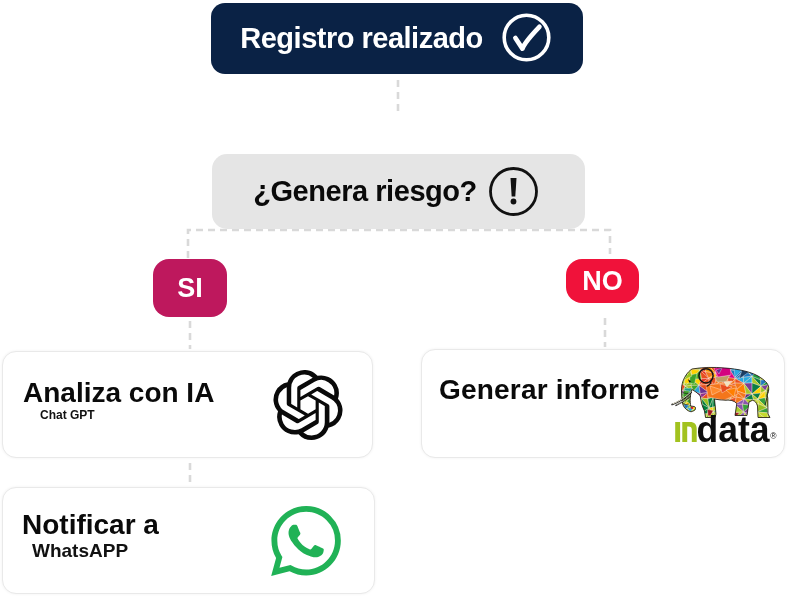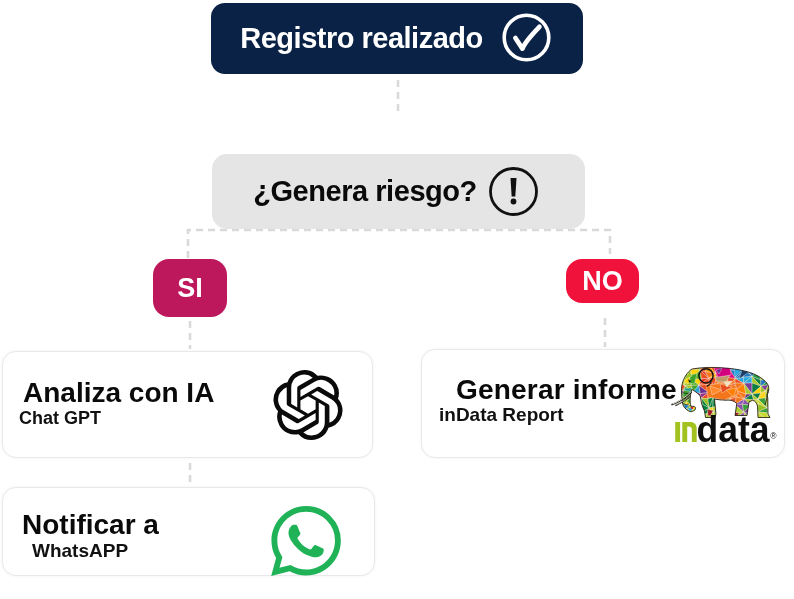--- a/index.html
+++ b/index.html
@@ -6,21 +6,21 @@
 body{width:794px;height:599px;position:relative;font-family:"Liberation Sans",sans-serif;background:#ffffff;overflow:hidden;}
 .abs{position:absolute;box-sizing:border-box;}
 #b1{left:211px;top:3px;width:372px;height:71px;background:#0a2245;border-radius:14px;display:flex;align-items:center;justify-content:center;gap:22px;}
 #b1 .t{color:#fff;font-weight:bold;font-size:29px;letter-spacing:-0.5px;}
 #b2{left:212px;top:118px;width:373px;height:75px;background:#e5e5e5;border-radius:15px;display:flex;align-items:center;justify-content:center;gap:18px;margin-top:36px;}
 #b2 .t{color:#0a0a0a;font-weight:bold;font-size:29px;letter-spacing:-0.45px;}
 #si{left:153px;top:259px;width:74px;height:58px;background:#be185d;border-radius:16px;display:flex;align-items:center;justify-content:center;color:#fff;font-weight:bold;font-size:27px;}
 #no{left:566px;top:259px;width:73px;height:44px;background:#f0123a;border-radius:16px;display:flex;align-items:center;justify-content:center;color:#fff;font-weight:bold;font-size:27px;}
 .card{background:#fff;border:1px solid #e9e9e9;border-radius:14px;box-shadow:0 0 3px rgba(0,0,0,0.06);}
 #c1{left:2px;top:351px;width:371px;height:107px;}
-#c2{left:2px;top:487px;width:373px;height:89px;}
+#c2{left:2px;top:487px;width:373px;height:107px;}
 #c3{left:421px;top:349px;width:364px;height:109px;}
 .title{font-weight:bold;color:#0a0a0a;font-size:28px;line-height:1;}
 .sub{font-weight:bold;color:#111;font-size:18px;line-height:1;}
 </style>
 </head>
 <body>
 <svg class="abs" style="left:0;top:0" width="794" height="599" viewBox="0 0 794 599" fill="none">
   <g stroke="#d9d9d9" stroke-width="2.6" stroke-dasharray="7 5">
     <line x1="398" y1="80" x2="398" y2="112"></line>
     <line x1="398" y1="196" x2="398" y2="229"></line>
@@ -46,37 +46,36 @@
     <path d="M21.5 11 L27.5 11 L26.3 29.5 L22.7 29.5 Z" fill="#111"></path>
     <circle cx="24.5" cy="34.5" r="2.9" fill="#111"></circle>
   </svg>
 </div>
 
 <div id="si" class="abs">SI</div>
 <div id="no" class="abs">NO</div>
 
 <div id="c1" class="abs card">
   <div class="abs title" style="left:20px;top:27px;">Analiza con IA</div>
-  <div class="abs sub" style="left:16px;top:57px;font-size:18px;">Chat GPT</div>
+  <div class="abs sub" style="left:37px;top:57px;font-size:12px;">Chat GPT</div>
   <svg class="abs" style="left:270px;top:18px;" width="70" height="70" viewBox="0 0 24 24" fill="#0a0a0a">
     <path d="M22.2819 9.8211a5.9847 5.9847 0 0 0-.5157-4.9108 6.0462 6.0462 0 0 0-6.5098-2.9A6.0651 6.0651 0 0 0 4.9807 4.1818a5.9847 5.9847 0 0 0-3.9977 2.9 6.0462 6.0462 0 0 0 .7427 7.0966 5.98 5.98 0 0 0 .511 4.9107 6.051 6.051 0 0 0 6.5146 2.9001A5.9847 5.9847 0 0 0 13.2599 24a6.0557 6.0557 0 0 0 5.7718-4.2058 5.9894 5.9894 0 0 0 3.9977-2.9001 6.0557 6.0557 0 0 0-.7475-7.0729zm-9.022 12.6081a4.4755 4.4755 0 0 1-2.8764-1.0408l.1419-.0804 4.7783-2.7582a.7948.7948 0 0 0 .3927-.6813v-6.7369l2.02 1.1686a.071.071 0 0 1 .038.052v5.5826a4.504 4.504 0 0 1-4.4945 4.4944zm-9.6607-4.1254a4.4708 4.4708 0 0 1-.5346-3.0137l.142.0852 4.783 2.7582a.7712.7712 0 0 0 .7806 0l5.8428-3.3685v2.3324a.0804.0804 0 0 1-.0332.0615L9.74 19.9502a4.4992 4.4992 0 0 1-6.1408-1.6464zM2.3408 7.8956a4.485 4.485 0 0 1 2.3655-1.9728V11.6a.7664.7664 0 0 0 .3879.6765l5.8144 3.3543-2.0201 1.1685a.0757.0757 0 0 1-.071 0l-4.8303-2.7865A4.504 4.504 0 0 1 2.3408 7.8956zm16.5963 3.8558L13.1038 8.364 15.1192 7.2a.0757.0757 0 0 1 .071 0l4.8303 2.7913a4.4944 4.4944 0 0 1-.6765 8.1042v-5.6772a.79.79 0 0 0-.407-.667zm2.0107-3.0231l-.142-.0852-4.7735-2.7818a.7759.7759 0 0 0-.7854 0L9.409 9.2297V6.8974a.0662.0662 0 0 1 .0284-.0615l4.8303-2.7866a4.4992 4.4992 0 0 1 6.6802 4.66zM8.3065 12.863l-2.02-1.1638a.0804.0804 0 0 1-.038-.0567V6.0742a4.4992 4.4992 0 0 1 7.3757-3.4537l-.142.0805L8.704 5.459a.7948.7948 0 0 0-.3927.6813zm1.0976-2.3654l2.602-1.4998 2.6069 1.4998v2.9994l-2.5974 1.4997-2.6067-1.4997z"></path>
   </svg>
 </div>
 
 <div id="c2" class="abs card">
   <div class="abs title" style="left:19px;top:23px;">Notificar a</div>
   <div class="abs sub" style="left:19px;top:53px;font-size:19px;margin-left:10px;">WhatsAPP</div>
   <svg class="abs" style="left:268px;top:18px;" width="70" height="70" viewBox="0 0 24 24" fill="#20b256">
     <path d="M17.472 14.382c-.297-.149-1.758-.867-2.03-.967-.273-.099-.471-.148-.67.15-.197.297-.767.966-.94 1.164-.173.199-.347.223-.644.075-.297-.15-1.255-.463-2.39-1.475-.883-.788-1.48-1.761-1.653-2.059-.173-.297-.018-.458.13-.606.134-.133.298-.347.446-.52.149-.174.198-.298.298-.497.099-.198.05-.371-.025-.52-.075-.149-.669-1.612-.916-2.207-.242-.579-.487-.5-.669-.51-.173-.008-.371-.01-.57-.01-.198 0-.52.074-.792.372-.272.297-1.04 1.016-1.04 2.479 0 1.462 1.065 2.875 1.213 3.074.149.198 2.096 3.2 5.077 4.487.709.306 1.262.489 1.694.625.712.227 1.36.195 1.871.118.571-.085 1.758-.719 2.006-1.413.248-.694.248-1.289.173-1.413-.074-.124-.272-.198-.57-.347m-5.421 7.403h-.004a9.87 9.87 0 01-5.031-1.378l-.361-.214-3.741.982.998-3.648-.235-.374a9.86 9.86 0 01-1.51-5.26c.001-5.45 4.436-9.884 9.888-9.884 2.64 0 5.122 1.03 6.988 2.898a9.825 9.825 0 012.893 6.994c-.003 5.45-4.437 9.884-9.885 9.884m8.413-18.297A11.815 11.815 0 0012.05 0C5.495 0 .16 5.335.157 11.892c0 2.096.547 4.142 1.588 5.945L.057 24l6.305-1.654a11.882 11.882 0 005.683 1.448h.005c6.554 0 11.89-5.335 11.893-11.893a11.821 11.821 0 00-3.48-8.413Z"></path>
   </svg>
 </div>
 
 <div id="c3" class="abs card">
-  <div class="abs title" style="left:34px;top:26px;letter-spacing:0.2px;">Generar informe</div>
-  <div class="abs sub" style="left:17px;top:55px;font-size:19px;">inData Report</div>
+  <div class="abs title" style="left:17px;top:26px;letter-spacing:0.2px;">Generar informe</div>
   <svg class="abs" style="left:246px;top:12px;" width="120" height="92" viewBox="0 0 120 92">
     <defs>
       <clipPath id="eshape">
           <path d="M24,7 C34,5.2 46,5 57,6 C70,7 82,9.5 90,14 C96,17.5 100.4,21.5 100.7,25.5 C101,28.5 100.2,31 99,33 L99.8,36 L100,52 L102,55.5 L90,55.5 L89.5,44 C88.5,40.5 87,38.8 84.5,38.3 L81,40 L79,53.5 L67,53.5 L68.8,41.5 C66,38.5 62,37.8 58,38.2 C54,38.2 50,37.8 46.5,37 L47.5,47 L48,52 L47,55.5 L37.5,55.5 L36.5,49 C34,44 33,40 32.5,35 L32,33.5 C29.5,31 26.5,28.8 23.8,27.5 C23,30 22.4,33 22.2,36 C22,39.5 22.4,42 22.6,44 C24,44.3 25.2,44.2 26,44.5 C27.1,44.9 27.6,45.3 27.4,45.8 C27.9,47.8 26.5,48.8 23,49.8 C19.5,49 16.5,46.5 15,43 C13.9,39 13.6,33 13.5,28 C13.4,25.5 13.8,23.5 14.3,21.5 C15.3,16.5 19.6,9.6 24,7 Z"></path>
         </clipPath>
     </defs>
     <g clip-path="url(#eshape)" stroke="#ffffff" stroke-width="0.35">
       <rect x="0" y="0" width="110" height="60" fill="#f4761b" stroke="none"></rect>
       <polygon points="10.0,2.0 17.4,2.0 15.2,8.7" fill="#95c11f"></polygon>
       <polygon points="10.0,2.0 15.2,8.7 10.0,8.2" fill="#9ac31d"></polygon>

